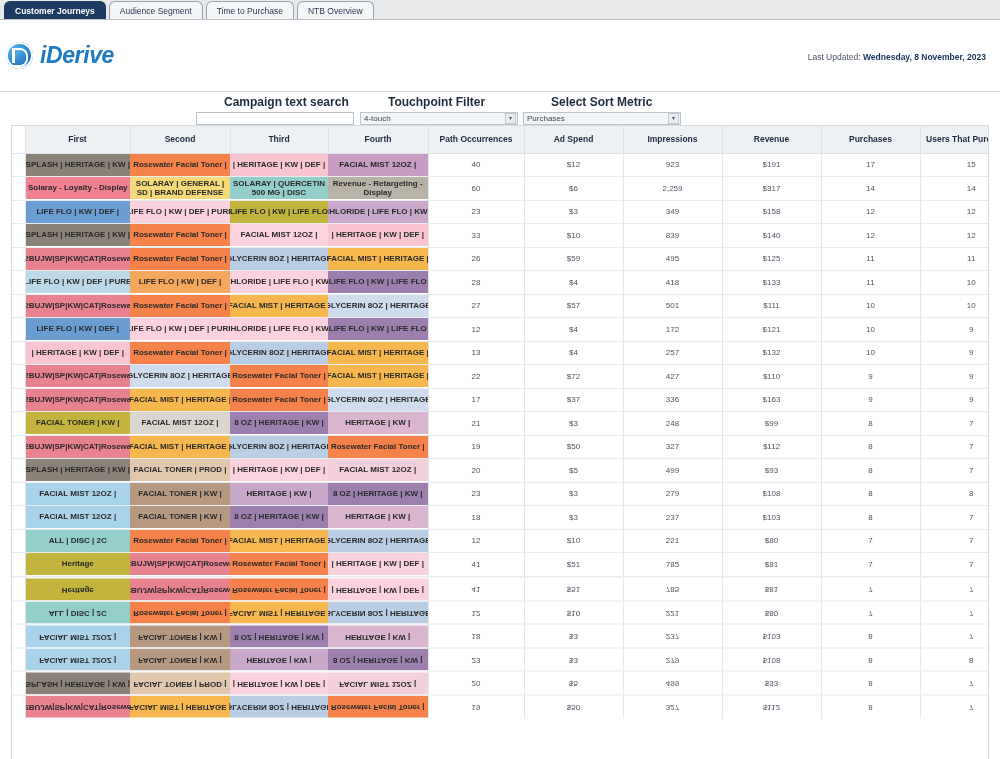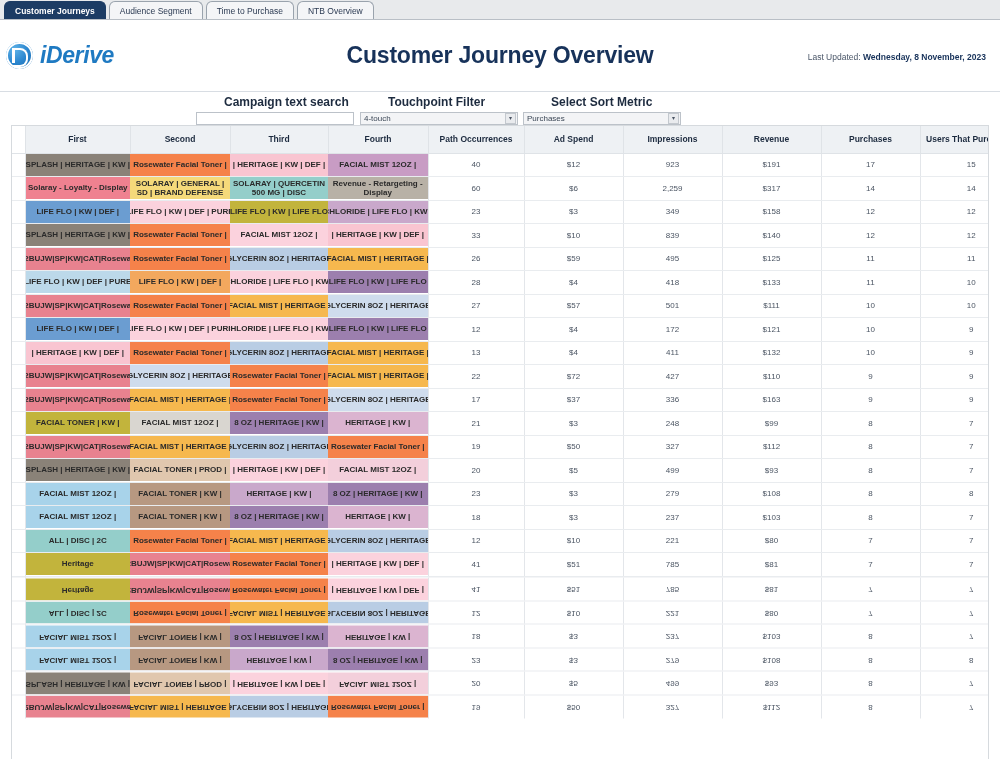--- a/index.html
+++ b/index.html
@@ -251,21 +251,20 @@
   <div class="tab"><span>Audience Segment</span></div>
   <div class="tab"><span>Time to Purchase</span></div>
   <div class="tab"><span>NTB Overview</span></div>
 </div>
 
 <div class="header">
   <div class="logo-wrap">
     <div class="logo-mark"></div>
     <div class="logo-text">iDerive</div>
   </div>
-  <div class="page-title">Customer Journey Overview</div>
   <div class="updated">
     <span>Last Updated:</span>
     <b>Wednesday, 8 November, 2023</b>
   </div>
 </div>
 
 <div class="filterbar">
 
   <div class="fld" style="left:196px; width:158px;">
     <span class="fld-label">Campaign text search</span>
@@ -498,21 +497,21 @@
             <div class="chip" style="background: rgb(245, 130, 74);">Rosewater Facial Toner |</div>
           </td>
           <td class="path">
             <div class="chip" style="background: rgb(185, 205, 228);">GLYCERIN 8OZ | HERITAGE</div>
           </td>
           <td class="path">
             <div class="chip" style="background: rgb(246, 184, 78);">FACIAL MIST | HERITAGE |</div>
           </td>
           <td class="num spacer-col">13</td>
           <td class="num spacer-col">$4</td>
-          <td class="num spacer-col">411</td>
+          <td class="num spacer-col">257</td>
           <td class="num spacer-col">$132</td>
           <td class="num spacer-col">10</td>
           <td class="num spacer-col">9</td>
         </tr>
         <tr>
           <td style="border-right: 1px solid rgb(227, 230, 234);"></td>
           <td class="path">
             <div class="chip" style="background: rgb(232, 130, 143);">2BUJW|SP|KW|CAT|Rosewa</div>
           </td>
           <td class="path">

